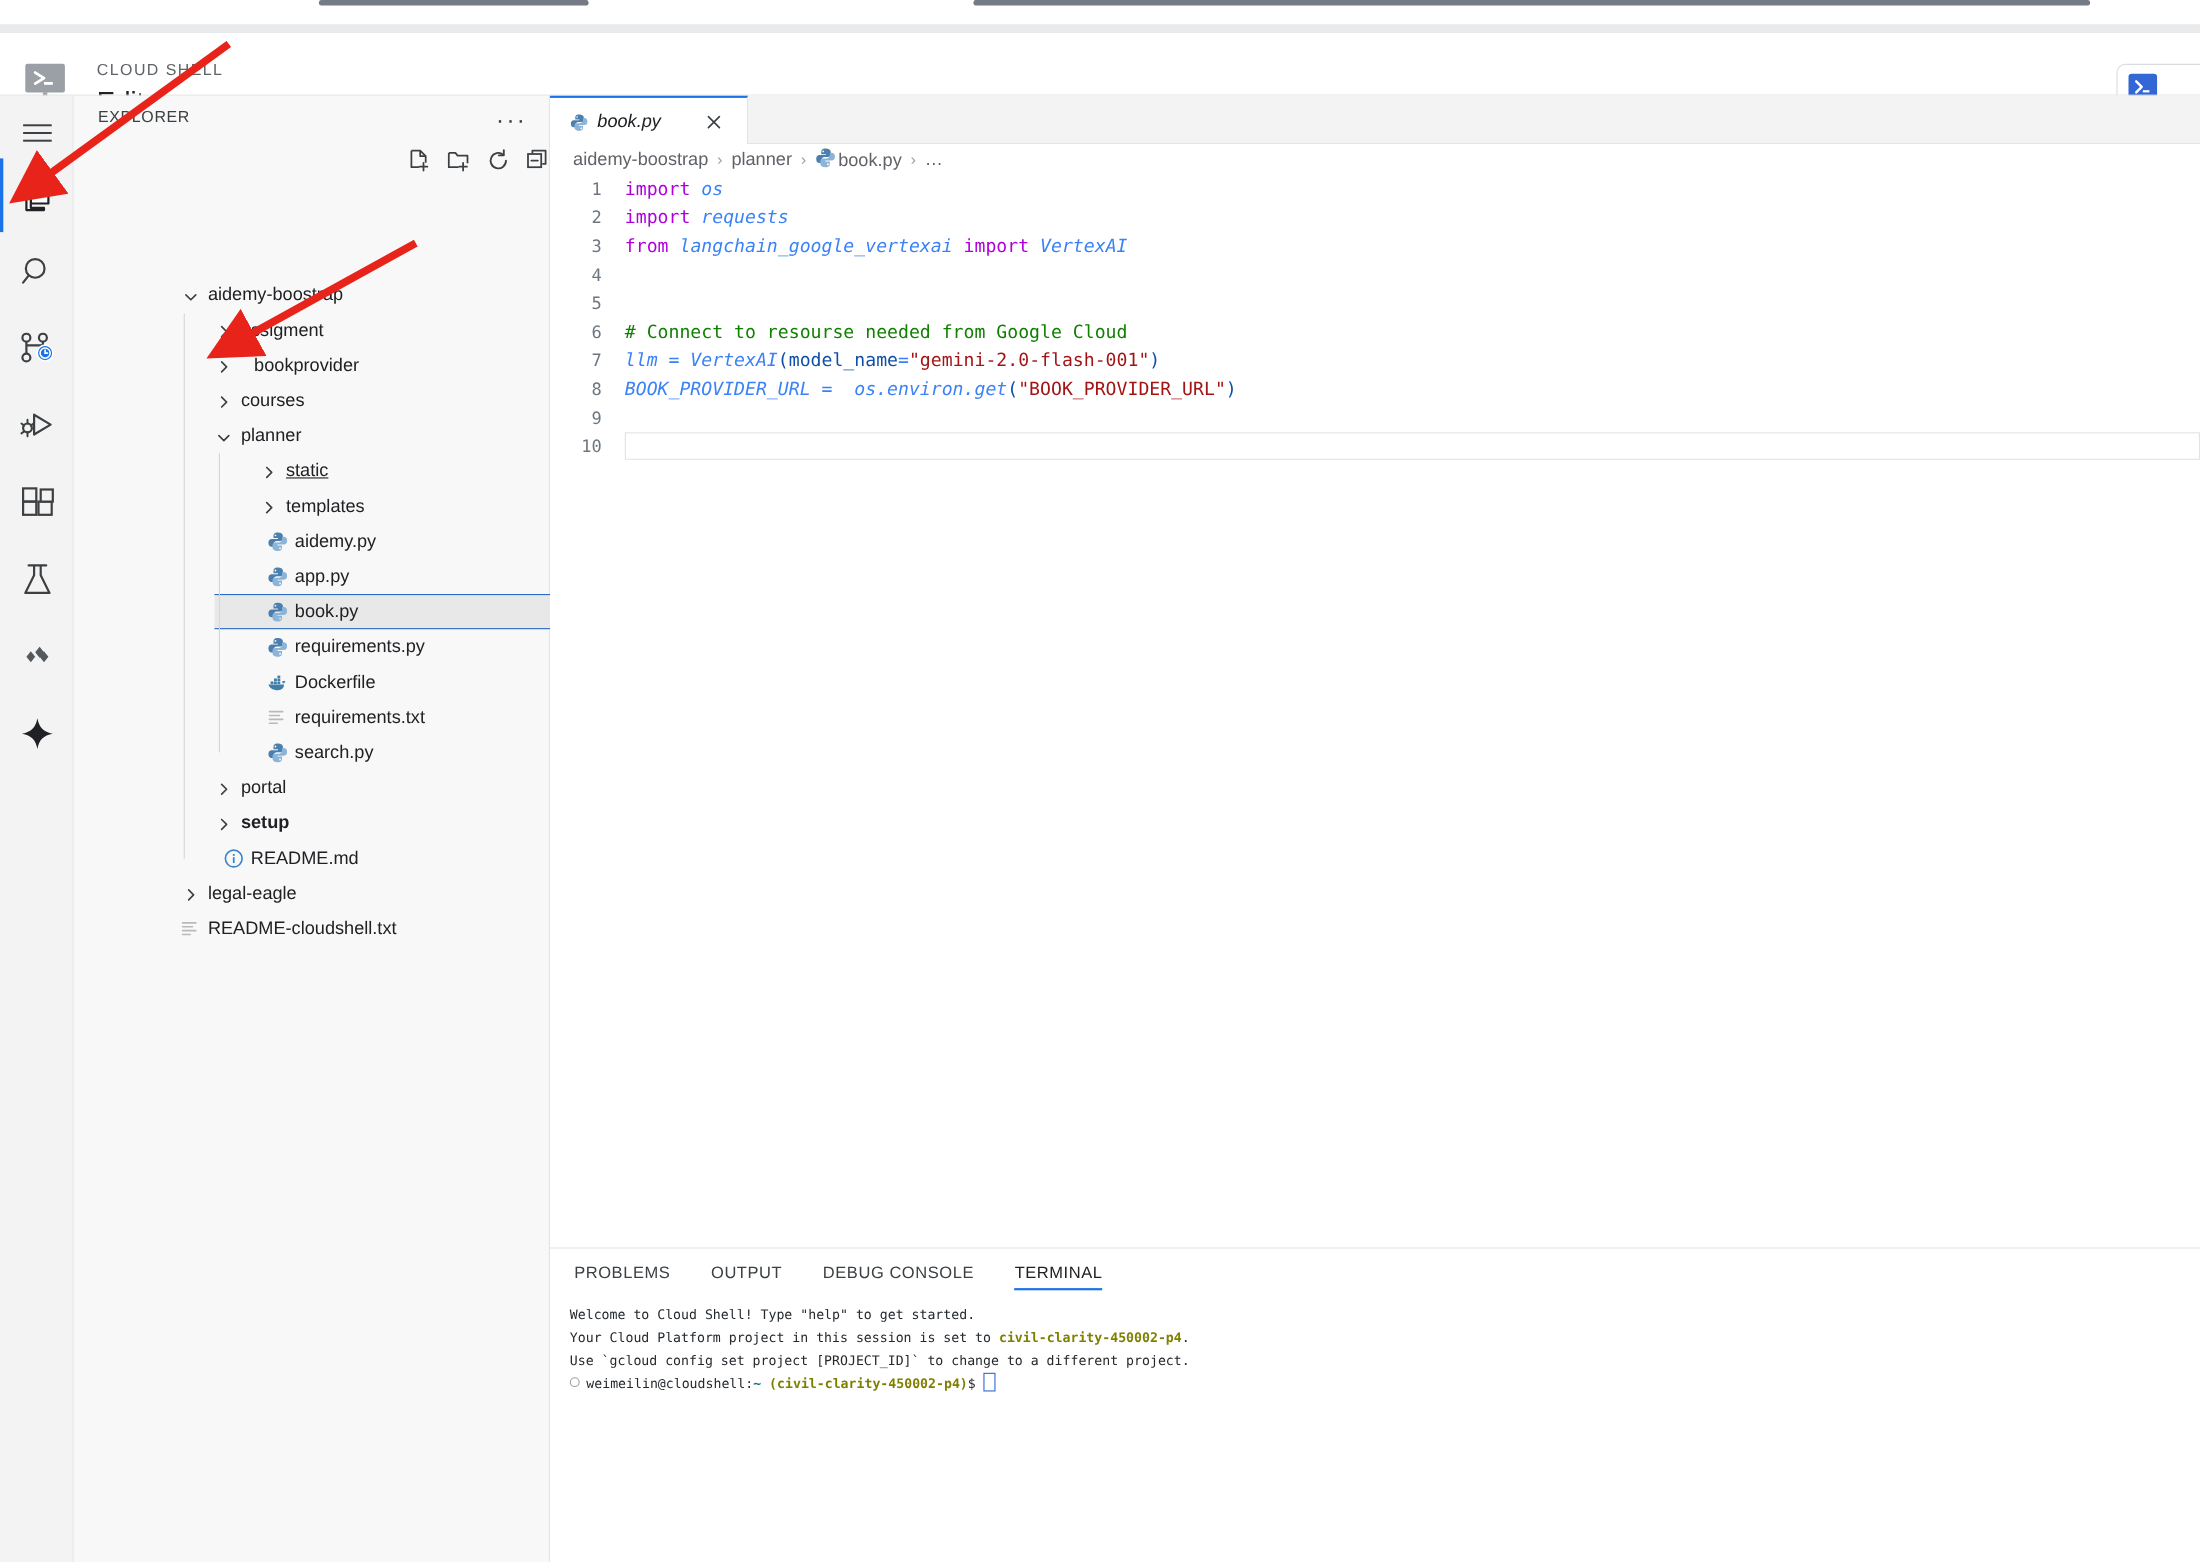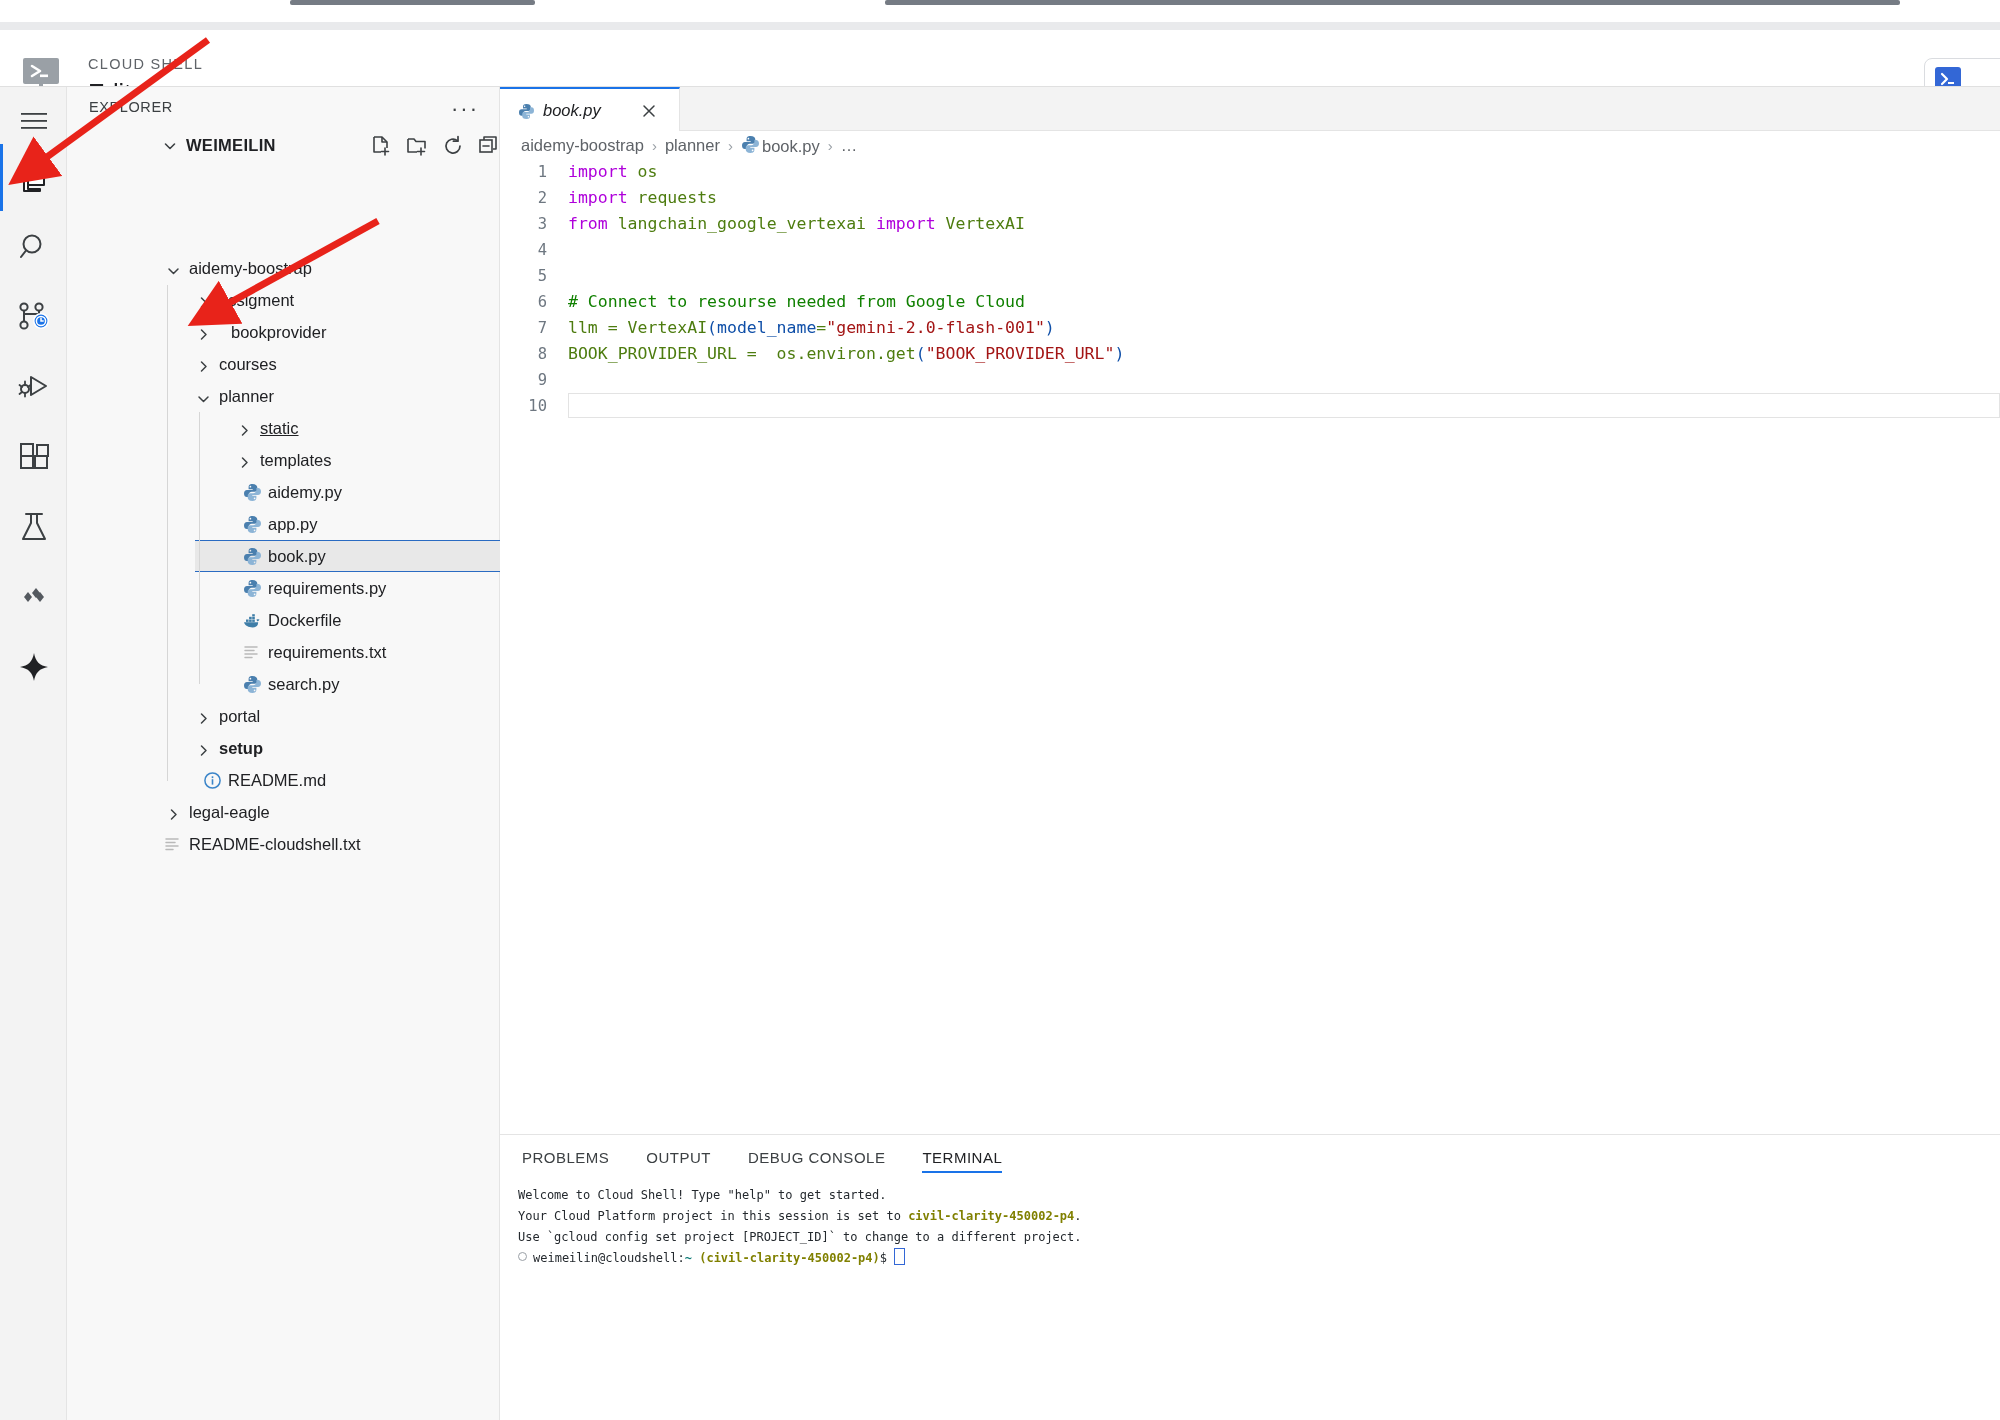--- a/index.html
+++ b/index.html
@@ -157,21 +157,21 @@
   }
   .cline .ct { position:absolute; left:68px; color:#24292e; }
   .cline.current .box {
     position:absolute; left:68px; right:-0px; top:0px; height:25px;
     border:1px solid #e3e3e3; width:1432px;
   }
   .kw  { color:#af00db; }
   .cm  { color:#108000; }
   .str { color:#a31515; }
   .par { color:#0f4fa8; }
-  .pun { color:#4d7c0f; }
+  .pun { color:#3b82f6;font-style:italic; }
 
   
   #panel {
     position:absolute; left:500px; top:1134px; width:1500px; height:286px;
     background:#ffffff; border-top:1px solid #e4e4e4;
   }
   #panel-tabs {
     position:absolute; left:0; top:0; width:1500px; height:44px;
     display:flex; align-items:center; padding-left:22px; gap:37px;
   }
@@ -332,28 +332,20 @@
       </svg>
     </span>
   </div>
 </div>
 
 <div id="sidebar">
   <div id="explorer-header">
     <div id="explorer-title">EXPLORER</div>
   </div>
 
-  <div id="root-row">
-    <span id="root-chevron">
-      <svg width="14" height="14" viewBox="0 0 14 14">
-          <path d="M2.5 5 L7 9.5 L11.5 5" fill="none" stroke="#3c4043" stroke-width="1.6" stroke-linecap="round" stroke-linejoin="round"></path>
-        </svg>
-    </span>
-    <span id="root-label">WEIMEILIN</span>
-  </div>
 
   <div id="tree">
       <div class="row" style="padding-left: 0px; margin-left: 88px;">
         <span class="chev" style="left:12px;"><svg width="13" height="13" viewBox="0 0 13 13">
             <path d="M2 5 L6.5 9.5 L11 5" fill="none" stroke="#3c4043" stroke-width="1.5" stroke-linecap="round" stroke-linejoin="round"></path>
           </svg></span>
         <span class="rlabel" style="left:34px;">aidemy-boostrap</span>
       </div>
       <div class="row" style="padding-left: 0px; margin-left: 108px;">
         <span class="chev" style="left:22px;"><svg width="13" height="13" viewBox="0 0 13 13">

